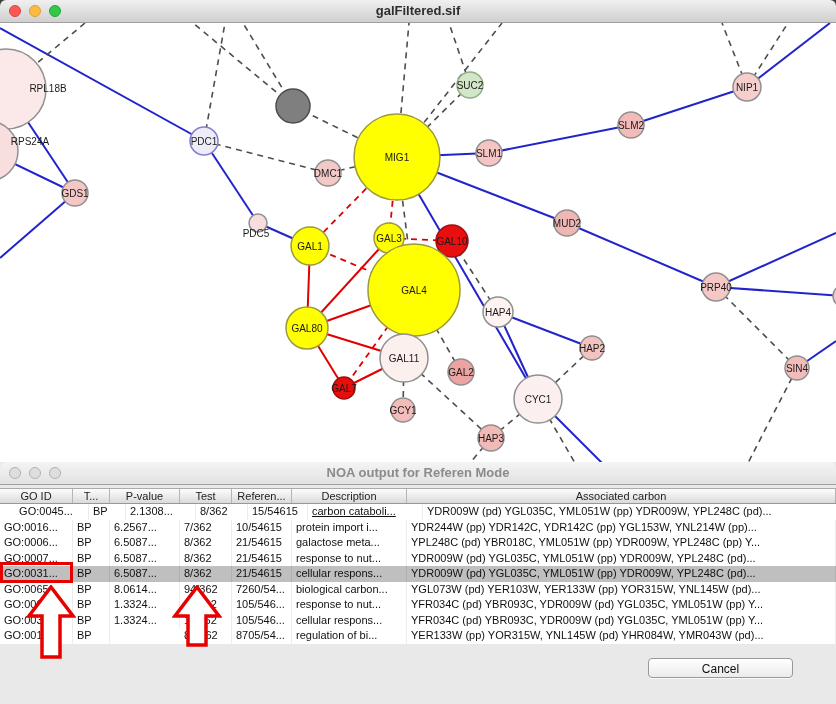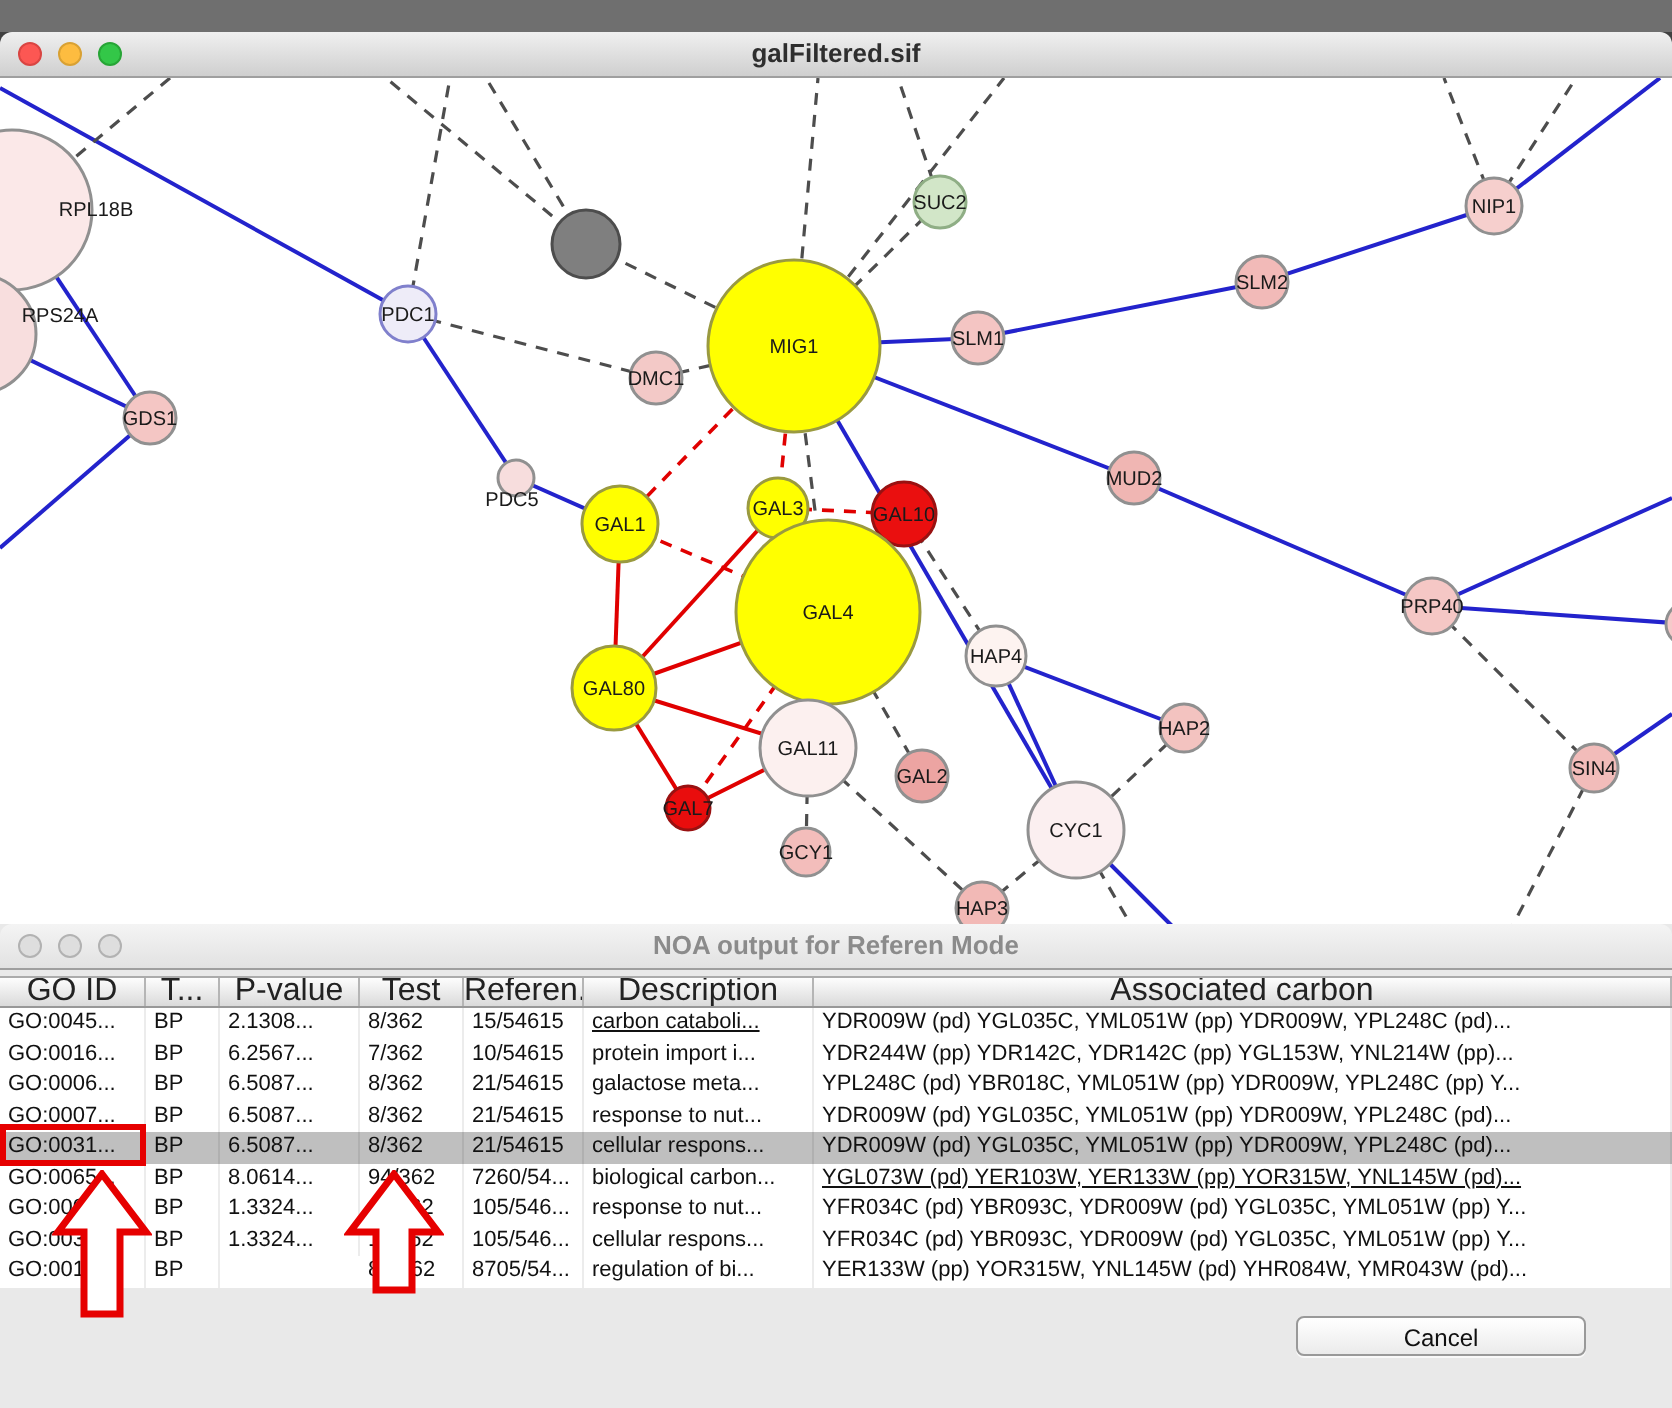--- a/index.html
+++ b/index.html
@@ -2,21 +2,21 @@
 <html><head>
 <meta charset="utf-8">
 <style>
   html,body { margin:0; padding:0; }
   body {
     width:836px; height:704px; position:relative; overflow:hidden;
     background:#6f6f6f;
     font-family:"Liberation Sans", sans-serif;
   }
   .window { position:absolute; left:0; width:836px; box-sizing:border-box; }
-  .top-window { top:0; height:462px; background:#404040; border-bottom:1px solid #5a5a5a;margin-top:16px; }
+  .top-window { top:0; height:462px; background:#404040; border-bottom:1px solid #5a5a5a; }
   .bottom-window { top:462px; height:242px; background:#e9e9e9; }
 
   .titlebar {
     height:22px; position:relative;
     background:linear-gradient(#f0f0f0,#cfcfcf);
     border-bottom:1px solid #9f9f9f;
     border-radius:6px 6px 0 0;
   }
   .bottom-window .titlebar { background:linear-gradient(#f4f4f4,#e2e2e2); }
   .traffic { position:absolute; left:9px; top:5px; display:flex; gap:8px; }
@@ -30,21 +30,21 @@
 
   svg.network { display:block; width:836px; height:440px; background:#ffffff; }
 
   .table-header {
     position:absolute; top:26px; left:0; width:836px; height:16px;
     display:flex; box-sizing:border-box;
     background:linear-gradient(#fdfdfd,#dadada);
     border-top:1px solid #ababab; border-bottom:1px solid #989898;
   }
   .th {
-    font-size:16px; color:#222; text-align:center; line-height:14px;
+    font-size:11px; color:#222; text-align:center; line-height:14px;
     border-right:1px solid #b5b5b5; box-sizing:border-box;
     overflow:hidden; white-space:nowrap; flex:none;
   }
   .table-body { position:absolute; top:42px; left:0; width:836px; background:#ffffff; }
   .tr { display:flex; height:15.5px; background:#ffffff; }
   .tr.selected { background:#bfbfbf; }
   .td {
     font-size:11px; line-height:15.5px; color:#111;
     padding-left:4px; border-right:1px solid #ececec; box-sizing:border-box;
     overflow:hidden; white-space:nowrap; flex:none;
@@ -212,21 +212,21 @@
       <div class="th" style="width: 73px;">GO ID</div>
       <div class="th" style="width: 37px;">T...</div>
       <div class="th" style="width: 70px;">P-value</div>
       <div class="th" style="width: 52px;">Test</div>
       <div class="th" style="width: 60px;">Referen...</div>
       <div class="th" style="width: 115px;">Description</div>
       <div class="th" style="width: 429px;">Associated carbon</div>
     </div>
   <div class="table-body">
       <div class="tr">
-        <div class="td" style="width: 73px;">GO:0045...</div>
+        <div class="td" style="width: 89px; text-align: center;">GO:0045...</div>
         <div class="td" style="width: 37px;">BP</div>
         <div class="td" style="width: 70px;">2.1308...</div>
         <div class="td" style="width: 52px;">8/362</div>
         <div class="td" style="width: 60px;">15/54615</div>
         <div class="td" style="width: 115px; text-decoration: underline;">carbon cataboli...</div>
         <div class="td" style="width: 429px;">YDR009W (pd) YGL035C, YML051W (pp) YDR009W, YPL248C (pd)...</div>
       </div>
       <div class="tr">
         <div class="td" style="width: 73px;">GO:0016...</div>
         <div class="td" style="width: 37px;">BP</div>
@@ -263,21 +263,21 @@
         <div class="td" style="width: 115px;">cellular respons...</div>
         <div class="td" style="width: 429px;">YDR009W (pd) YGL035C, YML051W (pp) YDR009W, YPL248C (pd)...</div>
       </div>
       <div class="tr">
         <div class="td" style="width: 73px;">GO:0065...</div>
         <div class="td" style="width: 37px;">BP</div>
         <div class="td" style="width: 70px;">8.0614...</div>
         <div class="td" style="width: 52px;">94/362</div>
         <div class="td" style="width: 60px;">7260/54...</div>
         <div class="td" style="width: 115px;">biological carbon...</div>
-        <div class="td" style="width: 429px; text-decoration: underline;">YGL073W (pd) YER103W, YER133W (pp) YOR315W, YNL145W (pd)...</div>
+        <div class="td" style="width: 429px;">YGL073W (pd) YER103W, YER133W (pp) YOR315W, YNL145W (pd)...</div>
       </div>
       <div class="tr">
         <div class="td" style="width: 73px;">GO:0009...</div>
         <div class="td" style="width: 37px;">BP</div>
         <div class="td" style="width: 70px;">1.3324...</div>
         <div class="td" style="width: 52px;">11/362</div>
         <div class="td" style="width: 60px;">105/546...</div>
         <div class="td" style="width: 115px;">response to nut...</div>
         <div class="td" style="width: 429px;">YFR034C (pd) YBR093C, YDR009W (pd) YGL035C, YML051W (pp) Y...</div>
       </div>

